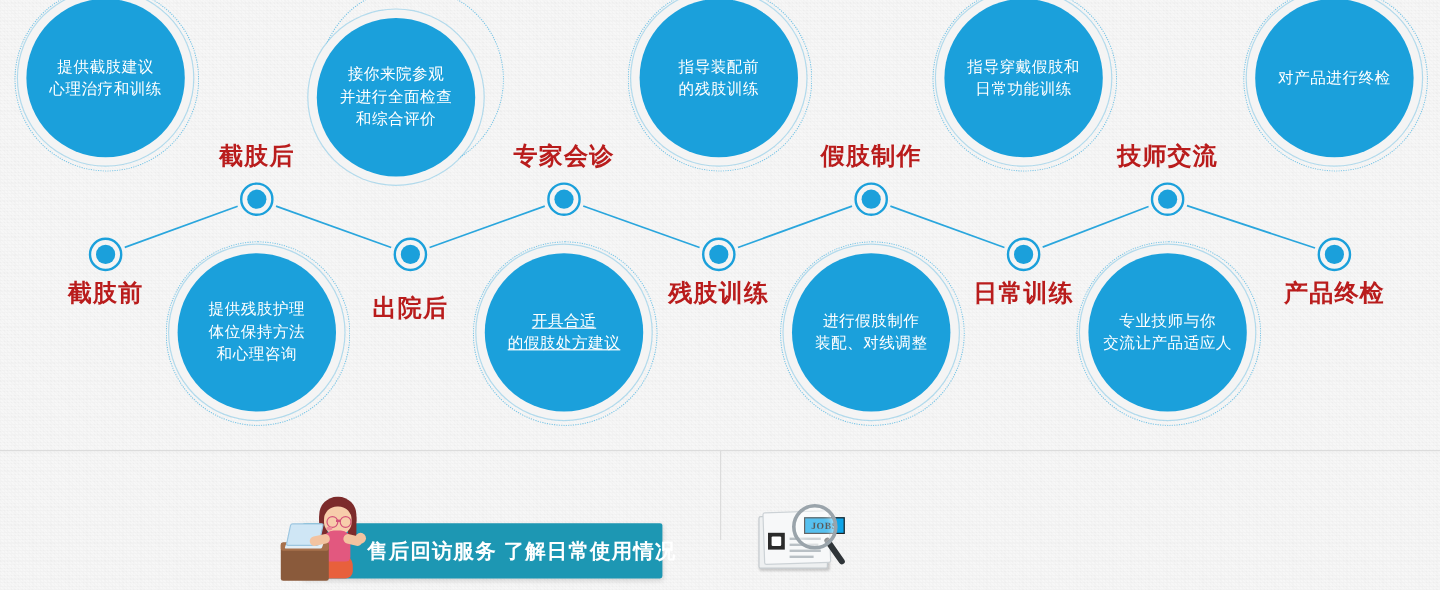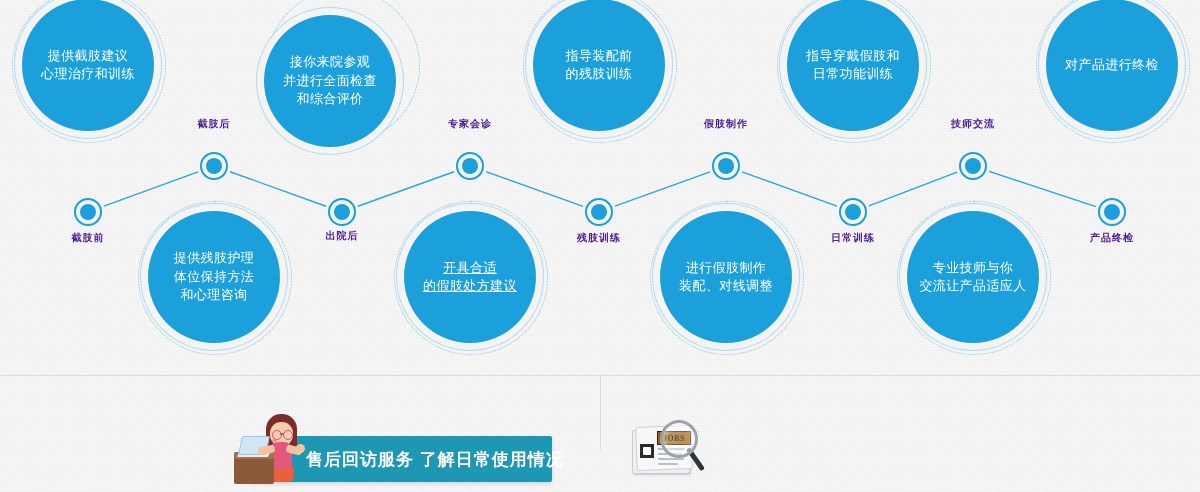--- a/index.html
+++ b/index.html
@@ -39,21 +39,21 @@
   .node{
     position:absolute;width:28px;height:28px;border-radius:50%;
     background:#f4f4f4;border:2px solid #1ba0db;
     z-index:5;box-sizing:border-box;
   }
   .node::after{
     content:"";position:absolute;inset:4px;border-radius:50%;
     background:#1ba0db;
   }
   .nlabel{
-    position:absolute;color:#4c1d95;font-size:10px;font-weight:bold;
+    position:absolute;color:#b91c1c;font-size:20px;font-weight:bold;
     letter-spacing:1px;white-space:nowrap;z-index:5;
   }
 
   svg.links{position:absolute;left:0;top:0;width:1200px;height:300px;z-index:1;}
 
   
   .hdiv{position:absolute;left:0;top:375px;width:1200px;height:1px;background:#dcdcdc;z-index:1;}
   .vdiv{position:absolute;left:600px;top:375px;width:1px;height:75px;background:#dcdcdc;z-index:1;}
 
   
@@ -86,21 +86,21 @@
   .glass2{left:51px;top:22px;width:8px;height:8px;border:1.6px solid #d4527a;border-radius:50%;}
   .gbridge{left:48px;top:25px;width:4px;height:1.6px;background:#d4527a;}
   .cheek{left:40px;top:31px;width:5px;height:3px;background:#f08a9a;border-radius:50%;}
 
   
   .jobs{width:74px;height:64px;position:relative;}
   .paper{left:2px;top:12px;width:56px;height:42px;background:#eef0f1;
     border:1px solid #c6ccd0;border-radius:2px;box-shadow:1px 1px 2px rgba(0,0,0,.18);}
   .paper2{left:6px;top:8px;width:54px;height:42px;background:#f7f8f9;
     border:1px solid #ccd2d6;border-radius:2px;transform:rotate(-2deg);}
-  .jobshead{left:27px;top:13px;width:32px;height:12px;background:#a16207;
+  .jobshead{left:40px;top:13px;width:32px;height:12px;background:#0ea5e9;
     border:1.4px solid #222;display:flex;align-items:center;justify-content:center;
     font-size:8px;font-weight:bold;color:#111;font-family:"Liberation Serif",serif;letter-spacing:.5px;}
   .jblock{left:10px;top:26px;width:14px;height:14px;background:#2b2b2b;}
   .jblock::after{content:"";position:absolute;left:3px;top:3px;width:8px;height:8px;
     background:#fff;border-radius:1px;}
   .jline{background:#b9c0c5;height:2px;left:28px;}
   .lens{left:30px;top:2px;width:32px;height:32px;border:3px solid #9aa4ab;
     border-radius:50%;background:rgba(255,255,255,.30);
     box-shadow:inset 0 0 6px rgba(255,255,255,.8);}
   .handle{left:56px;top:32px;width:5px;height:26px;background:#2f3438;
@@ -177,21 +177,21 @@
         <span class="bt">专业技师与你
 交流让产品适应人</span>
       </div>
     </div>
   <div id="nodes">
       <div class="node" style="left: 74px; top: 198px;"></div>
       <div class="nlabel" style="left: 88px; top: 231px; transform: translateX(-50%);">截肢前</div>
       <div class="node" style="left: 200px; top: 152px;"></div>
       <div class="nlabel" style="left: 214px; top: 117px; transform: translateX(-50%);">截肢后</div>
       <div class="node" style="left: 328px; top: 198px;"></div>
-      <div class="nlabel" style="left: 342px; top: 229px; transform: translateX(-50%);">出院后</div>
+      <div class="nlabel" style="left: 342px; top: 243px; transform: translateX(-50%);">出院后</div>
       <div class="node" style="left: 456px; top: 152px;"></div>
       <div class="nlabel" style="left: 470px; top: 117px; transform: translateX(-50%);">专家会诊</div>
       <div class="node" style="left: 585px; top: 198px;"></div>
       <div class="nlabel" style="left: 599px; top: 231px; transform: translateX(-50%);">残肢训练</div>
       <div class="node" style="left: 712px; top: 152px;"></div>
       <div class="nlabel" style="left: 726px; top: 117px; transform: translateX(-50%);">假肢制作</div>
       <div class="node" style="left: 839px; top: 198px;"></div>
       <div class="nlabel" style="left: 853px; top: 231px; transform: translateX(-50%);">日常训练</div>
       <div class="node" style="left: 959px; top: 152px;"></div>
       <div class="nlabel" style="left: 973px; top: 117px; transform: translateX(-50%);">技师交流</div>

